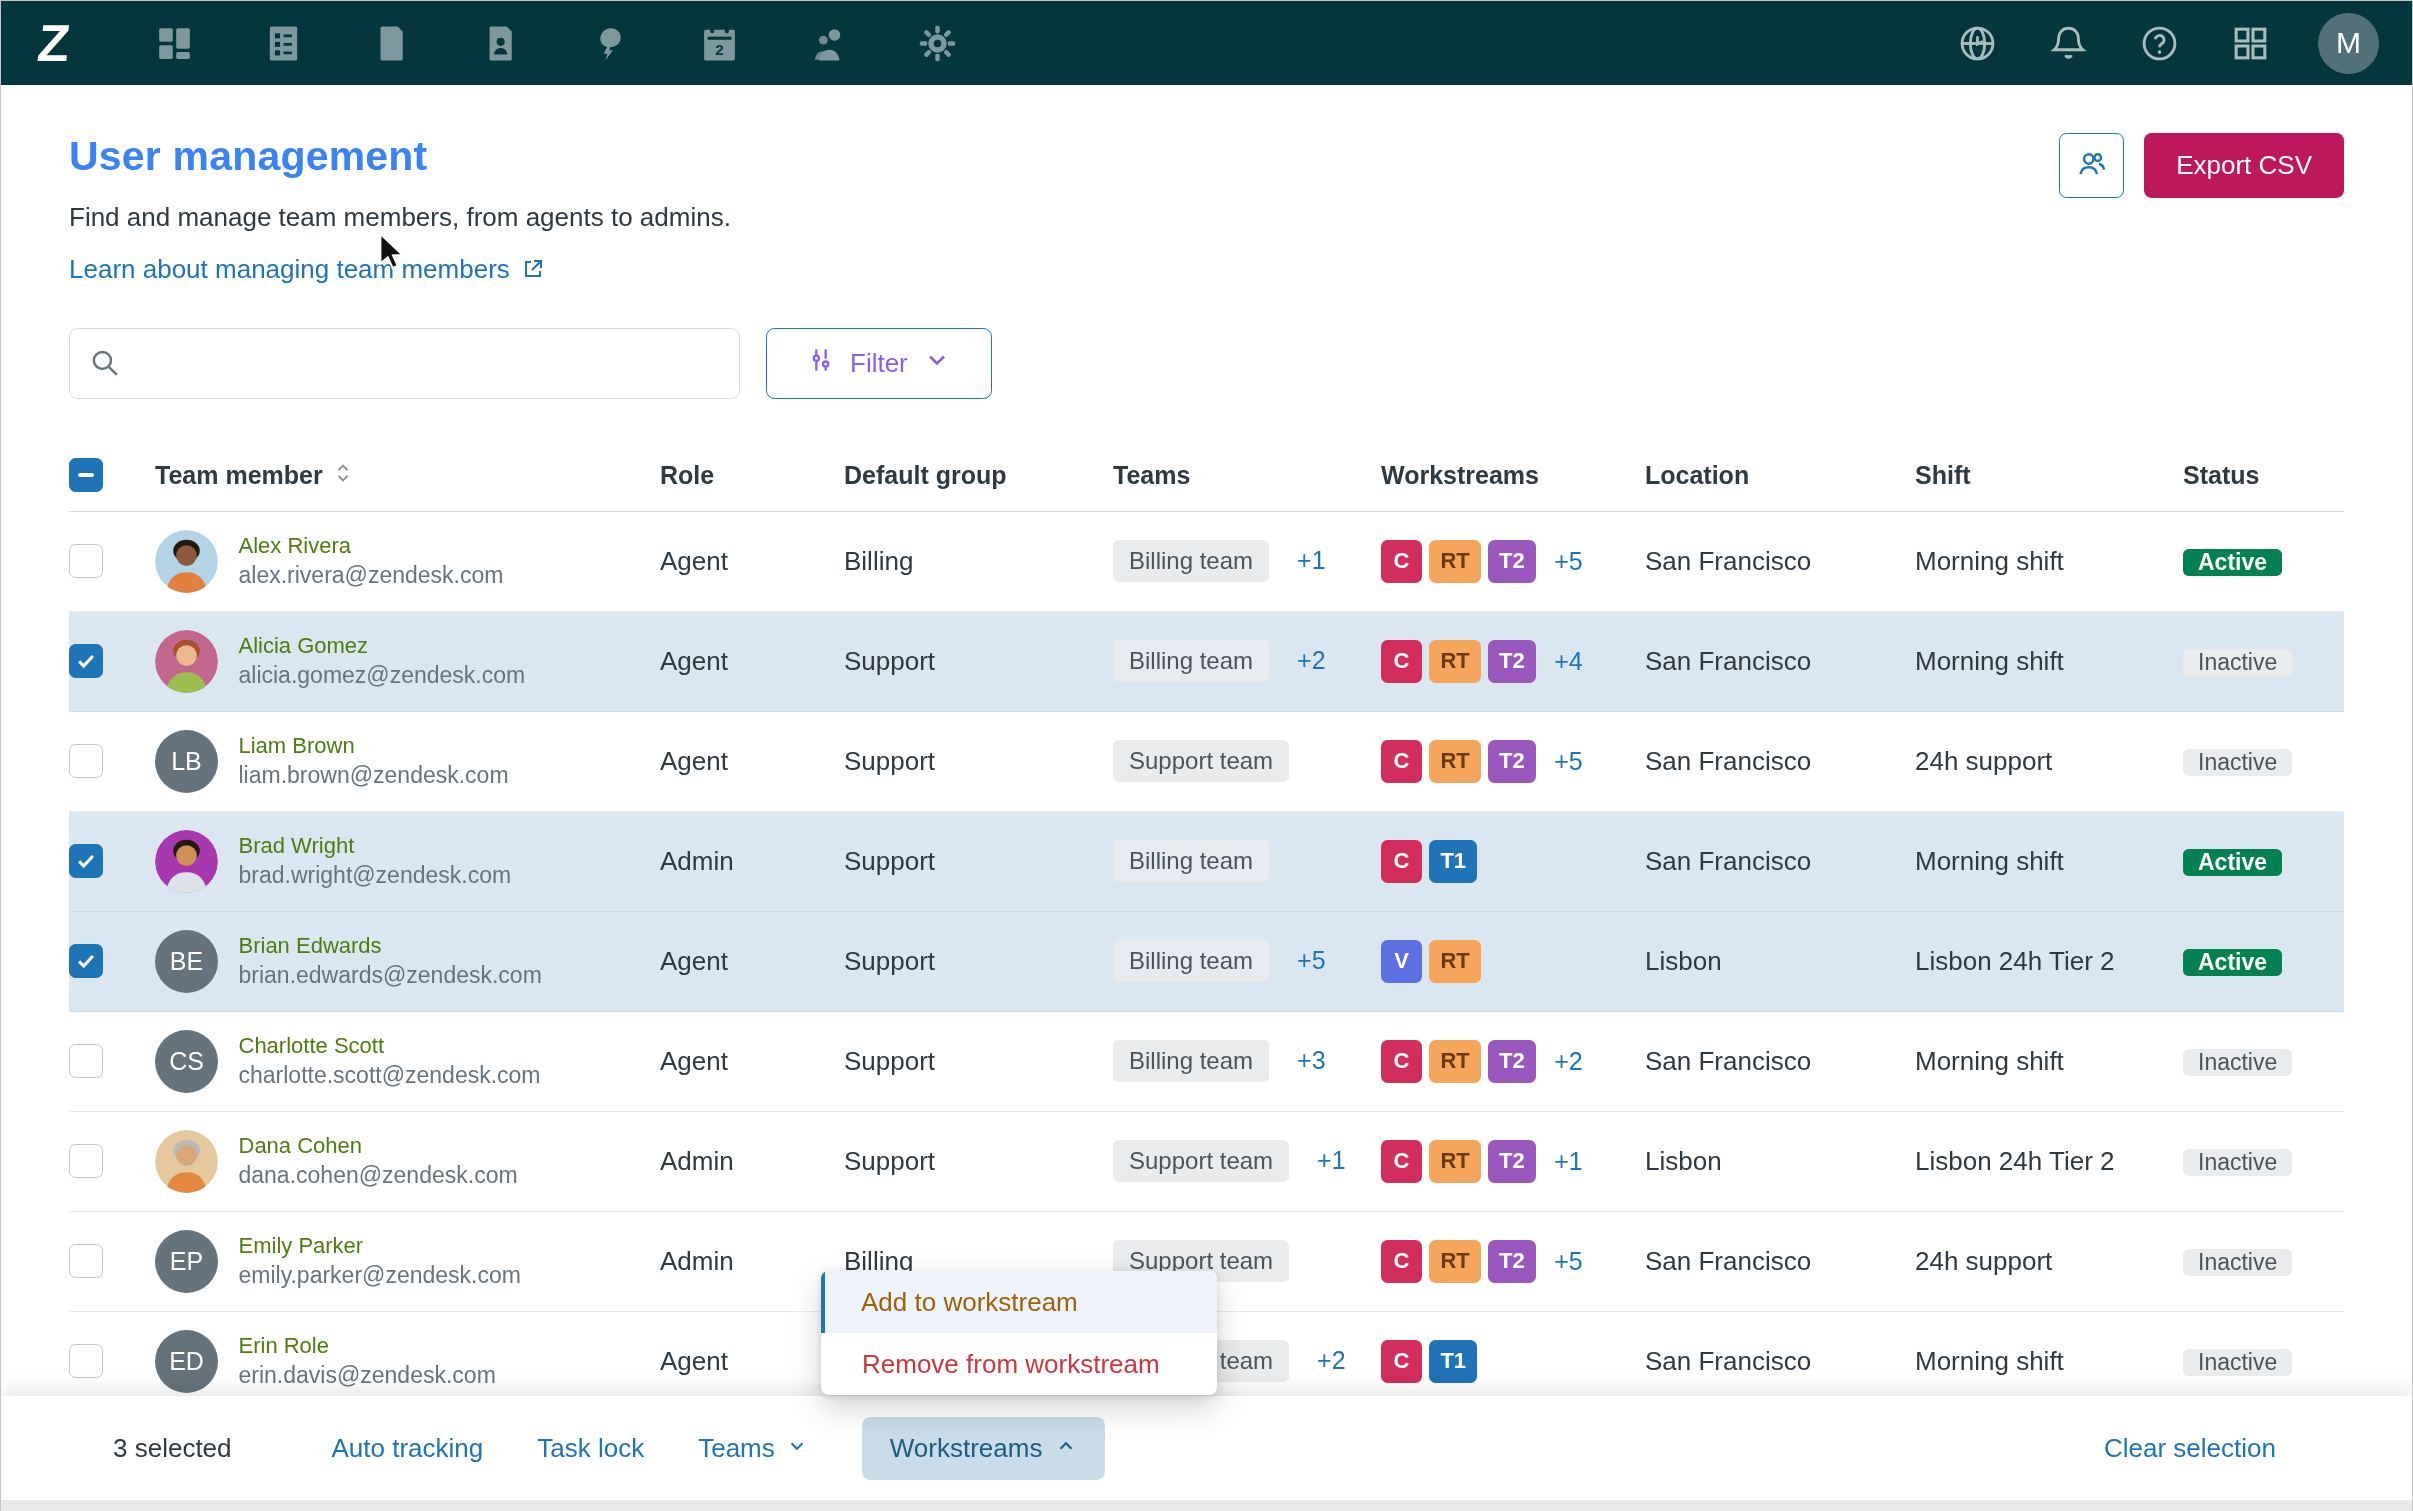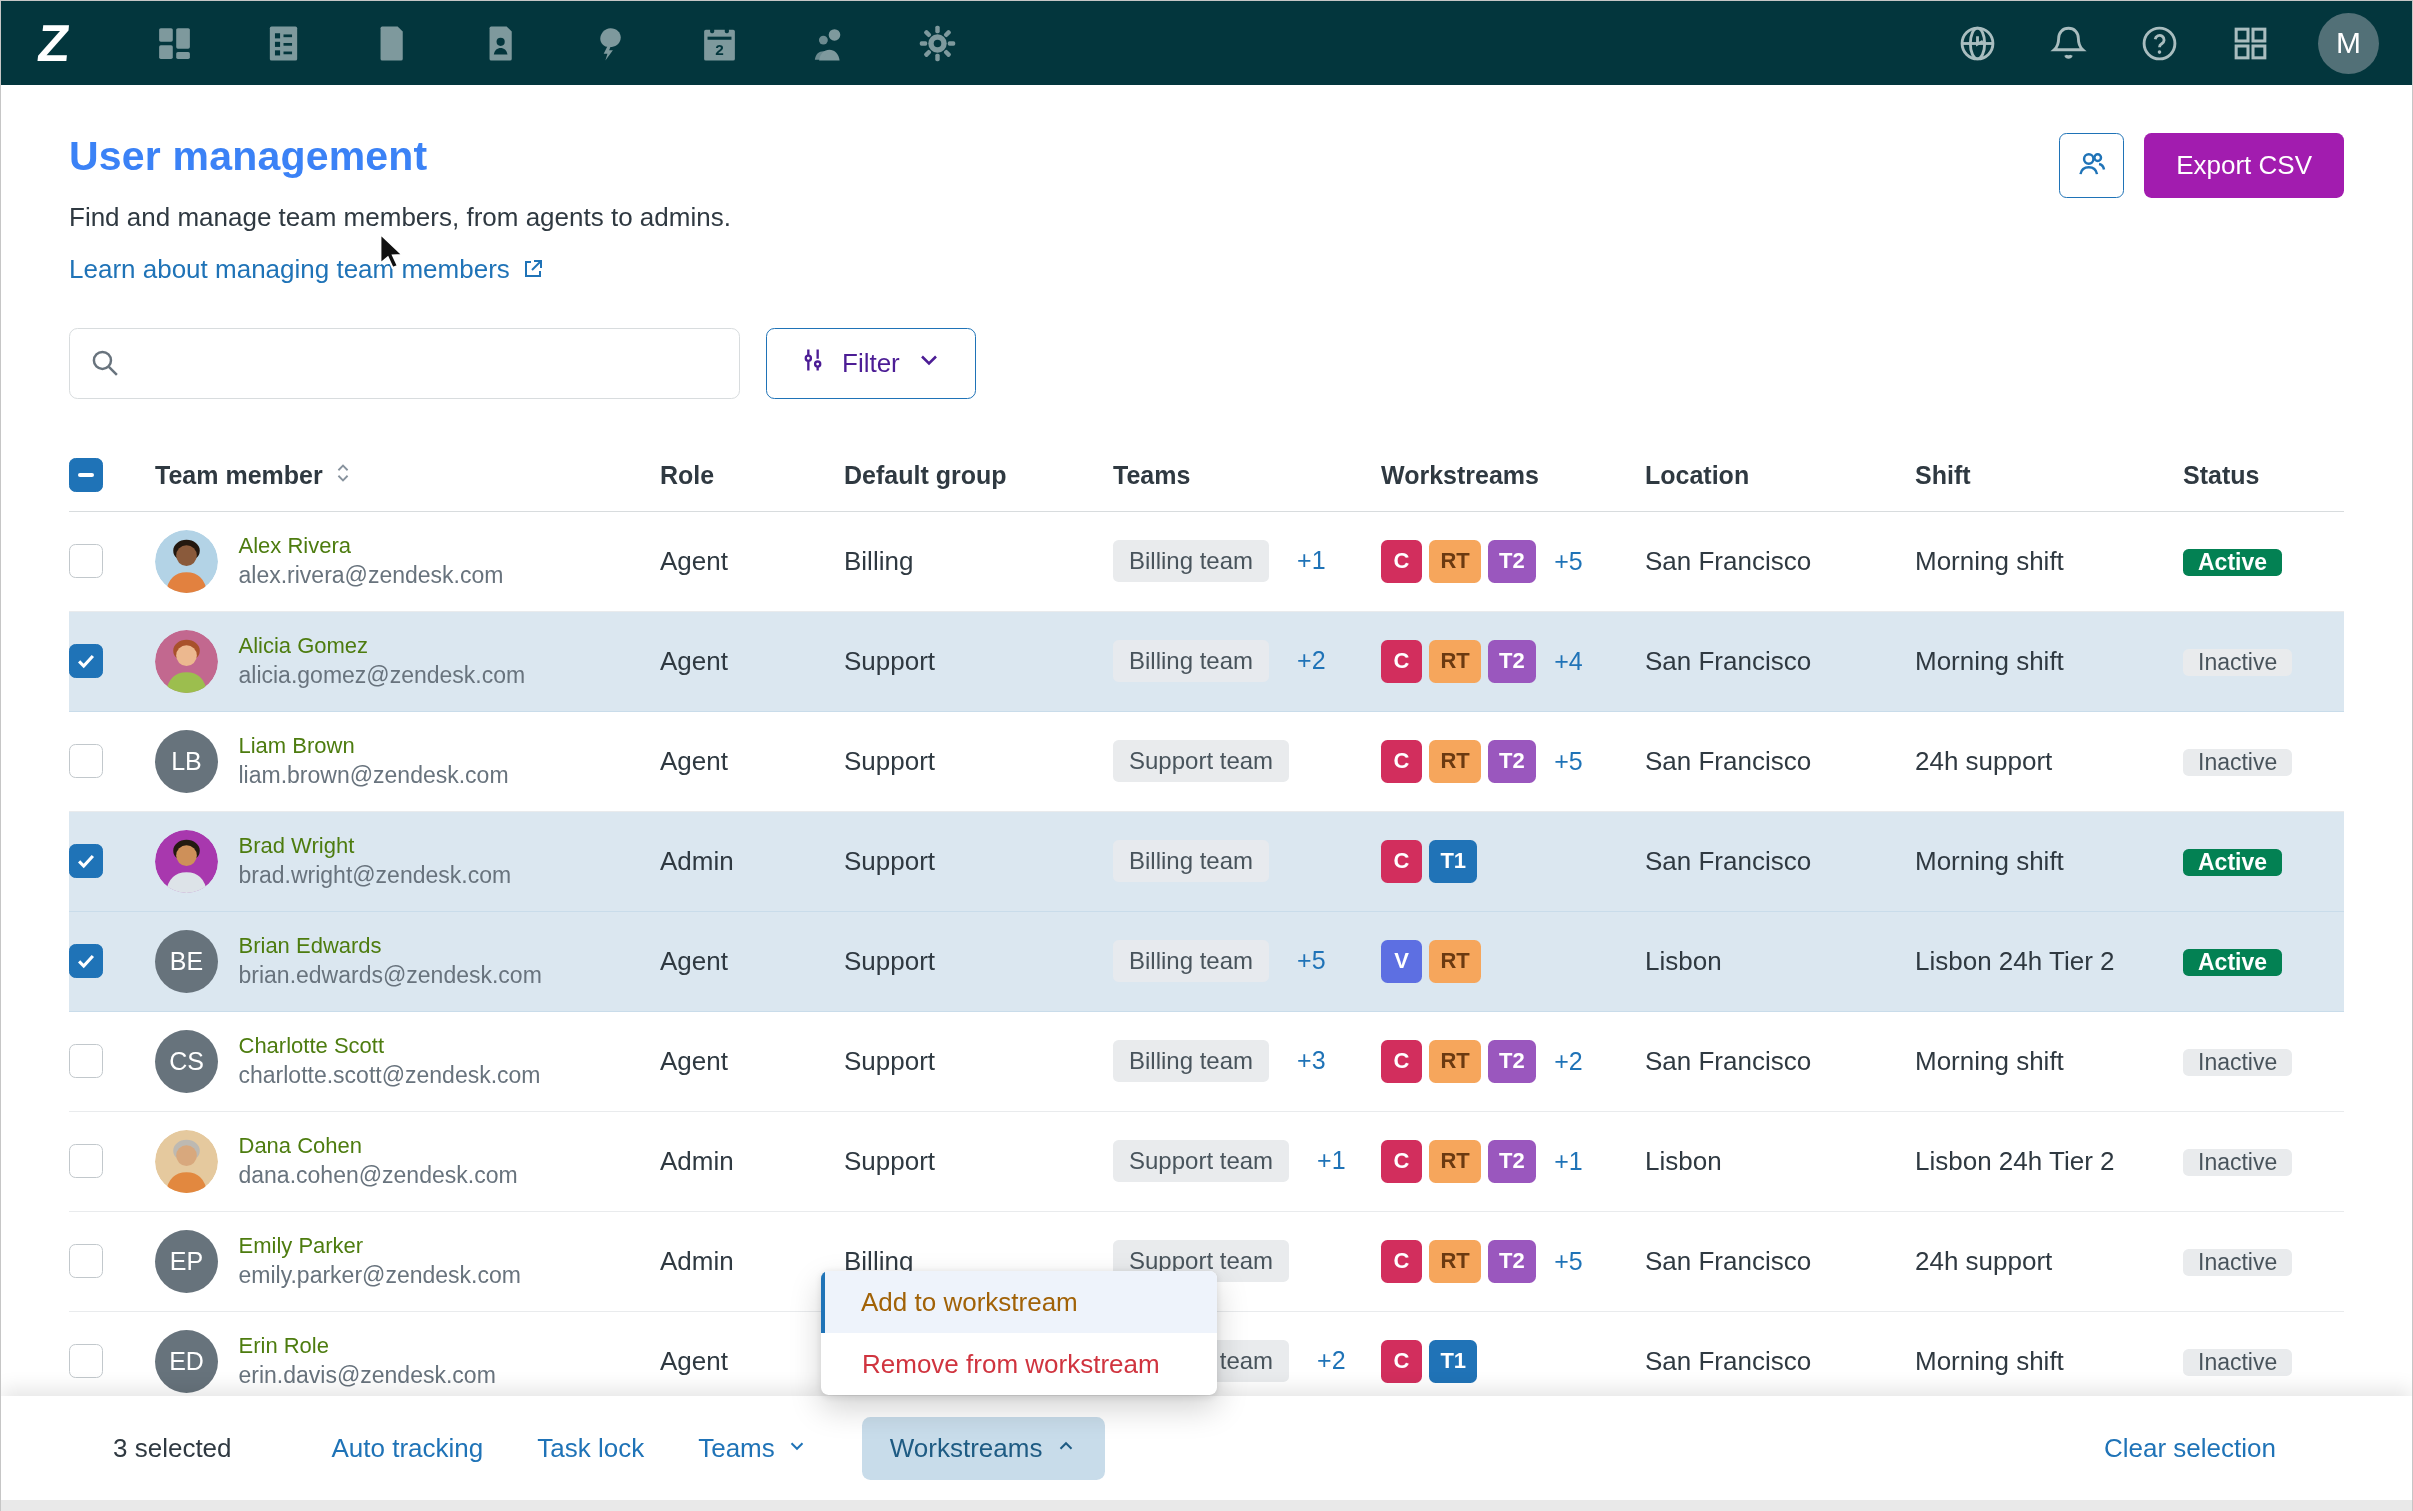--- a/index.html
+++ b/index.html
@@ -40,36 +40,36 @@
   .learn-row { margin-top:20.5px; display:flex; align-items:center; gap:11px; }
   .learn-link { font-size:26px; color:#1f73b7; text-decoration:none; cursor:pointer; }
   .ext-icon svg { width:24px; height:24px; color:#1f73b7; display:block; }
   .head-actions { position:absolute; right:0; top:48px; display:flex; gap:20.5px; }
   .icon-btn {
     width:65px; height:65px; border:1.9px solid #1f73b7; border-radius:7.4px; background:#fff;
     display:flex; align-items:center; justify-content:center; color:#1f73b7; cursor:pointer;
   }
   .icon-btn svg { width:33px; height:33px; }
   .primary-btn {
-    height:65px; padding:0 32px; background:#a21caf; border:none; border-radius:7.4px;
+    height:65px; padding:0 32px; background:#be185d; border:none; border-radius:7.4px;
     color:#fff; font-size:26px; font-family:inherit; cursor:pointer;
   }
 
   
   .toolbar { margin-top:43px; display:flex; gap:26px; }
   .search-wrap { position:relative; width:671px; }
   .search-input {
     width:100%; height:71px; border:0.9px solid #d8dcde; border-radius:8.4px; font-size:25px;
     padding:0 18.6px 0 61px; color:#2f3941; outline:none; font-family:inherit;
   }
   .search-icon { position:absolute; left:18.6px; top:18.6px; color:#68737d; }
   .search-icon svg { width:33px; height:33px; }
   .filter-btn {
-    height:71px; padding:0 32px; background:#fff; border:1.9px solid #1f73b7; border-radius:8.4px;
-    color:#4c1d95; font-size:26px; display:flex; align-items:center; gap:15px; cursor:pointer;
+    height:71px; padding:0 40px; background:#fff; border:1.9px solid #1f73b7; border-radius:8.4px;
+    color:#8b5cf6; font-size:26px; display:flex; align-items:center; gap:15px; cursor:pointer;
     font-family:inherit;
   }
   .filter-btn svg { width:28px; height:28px; }
 
   
   .table { margin-top:41px; }
   .trow {
     display:grid;
     grid-template-columns:86px 505px 184px 269px 268px 264px 270px 268px 165px;
     align-items:center;

